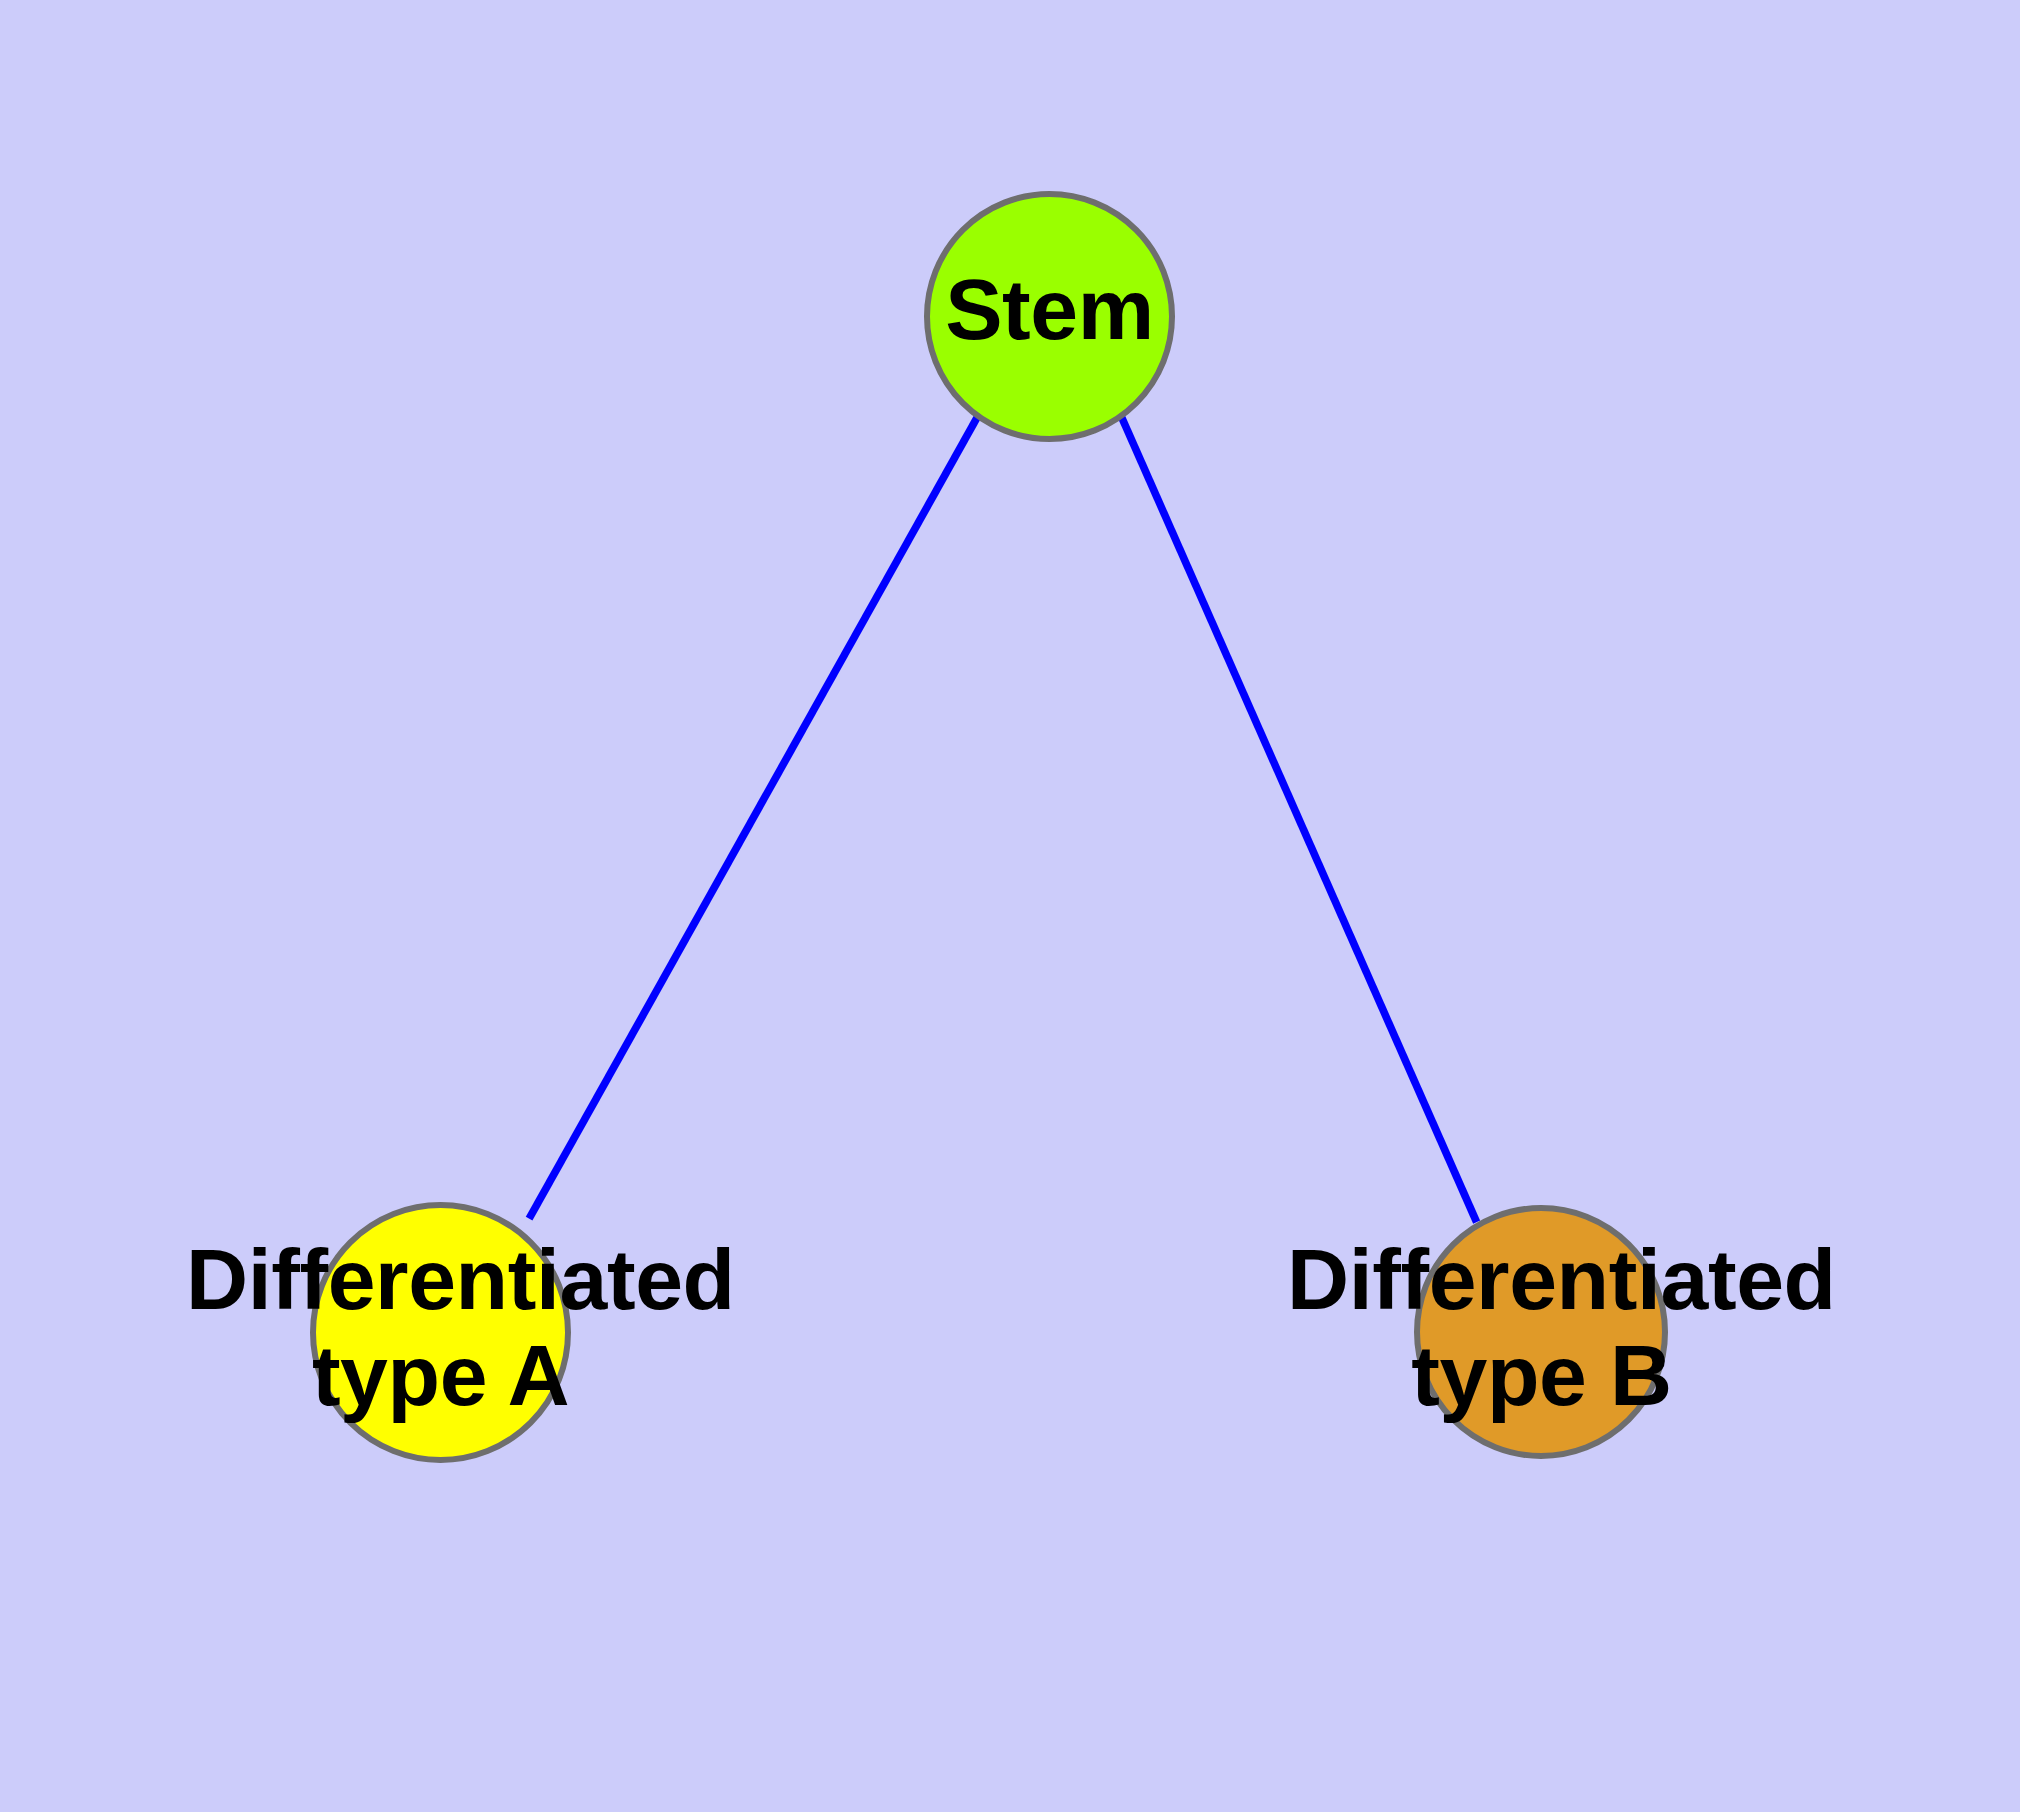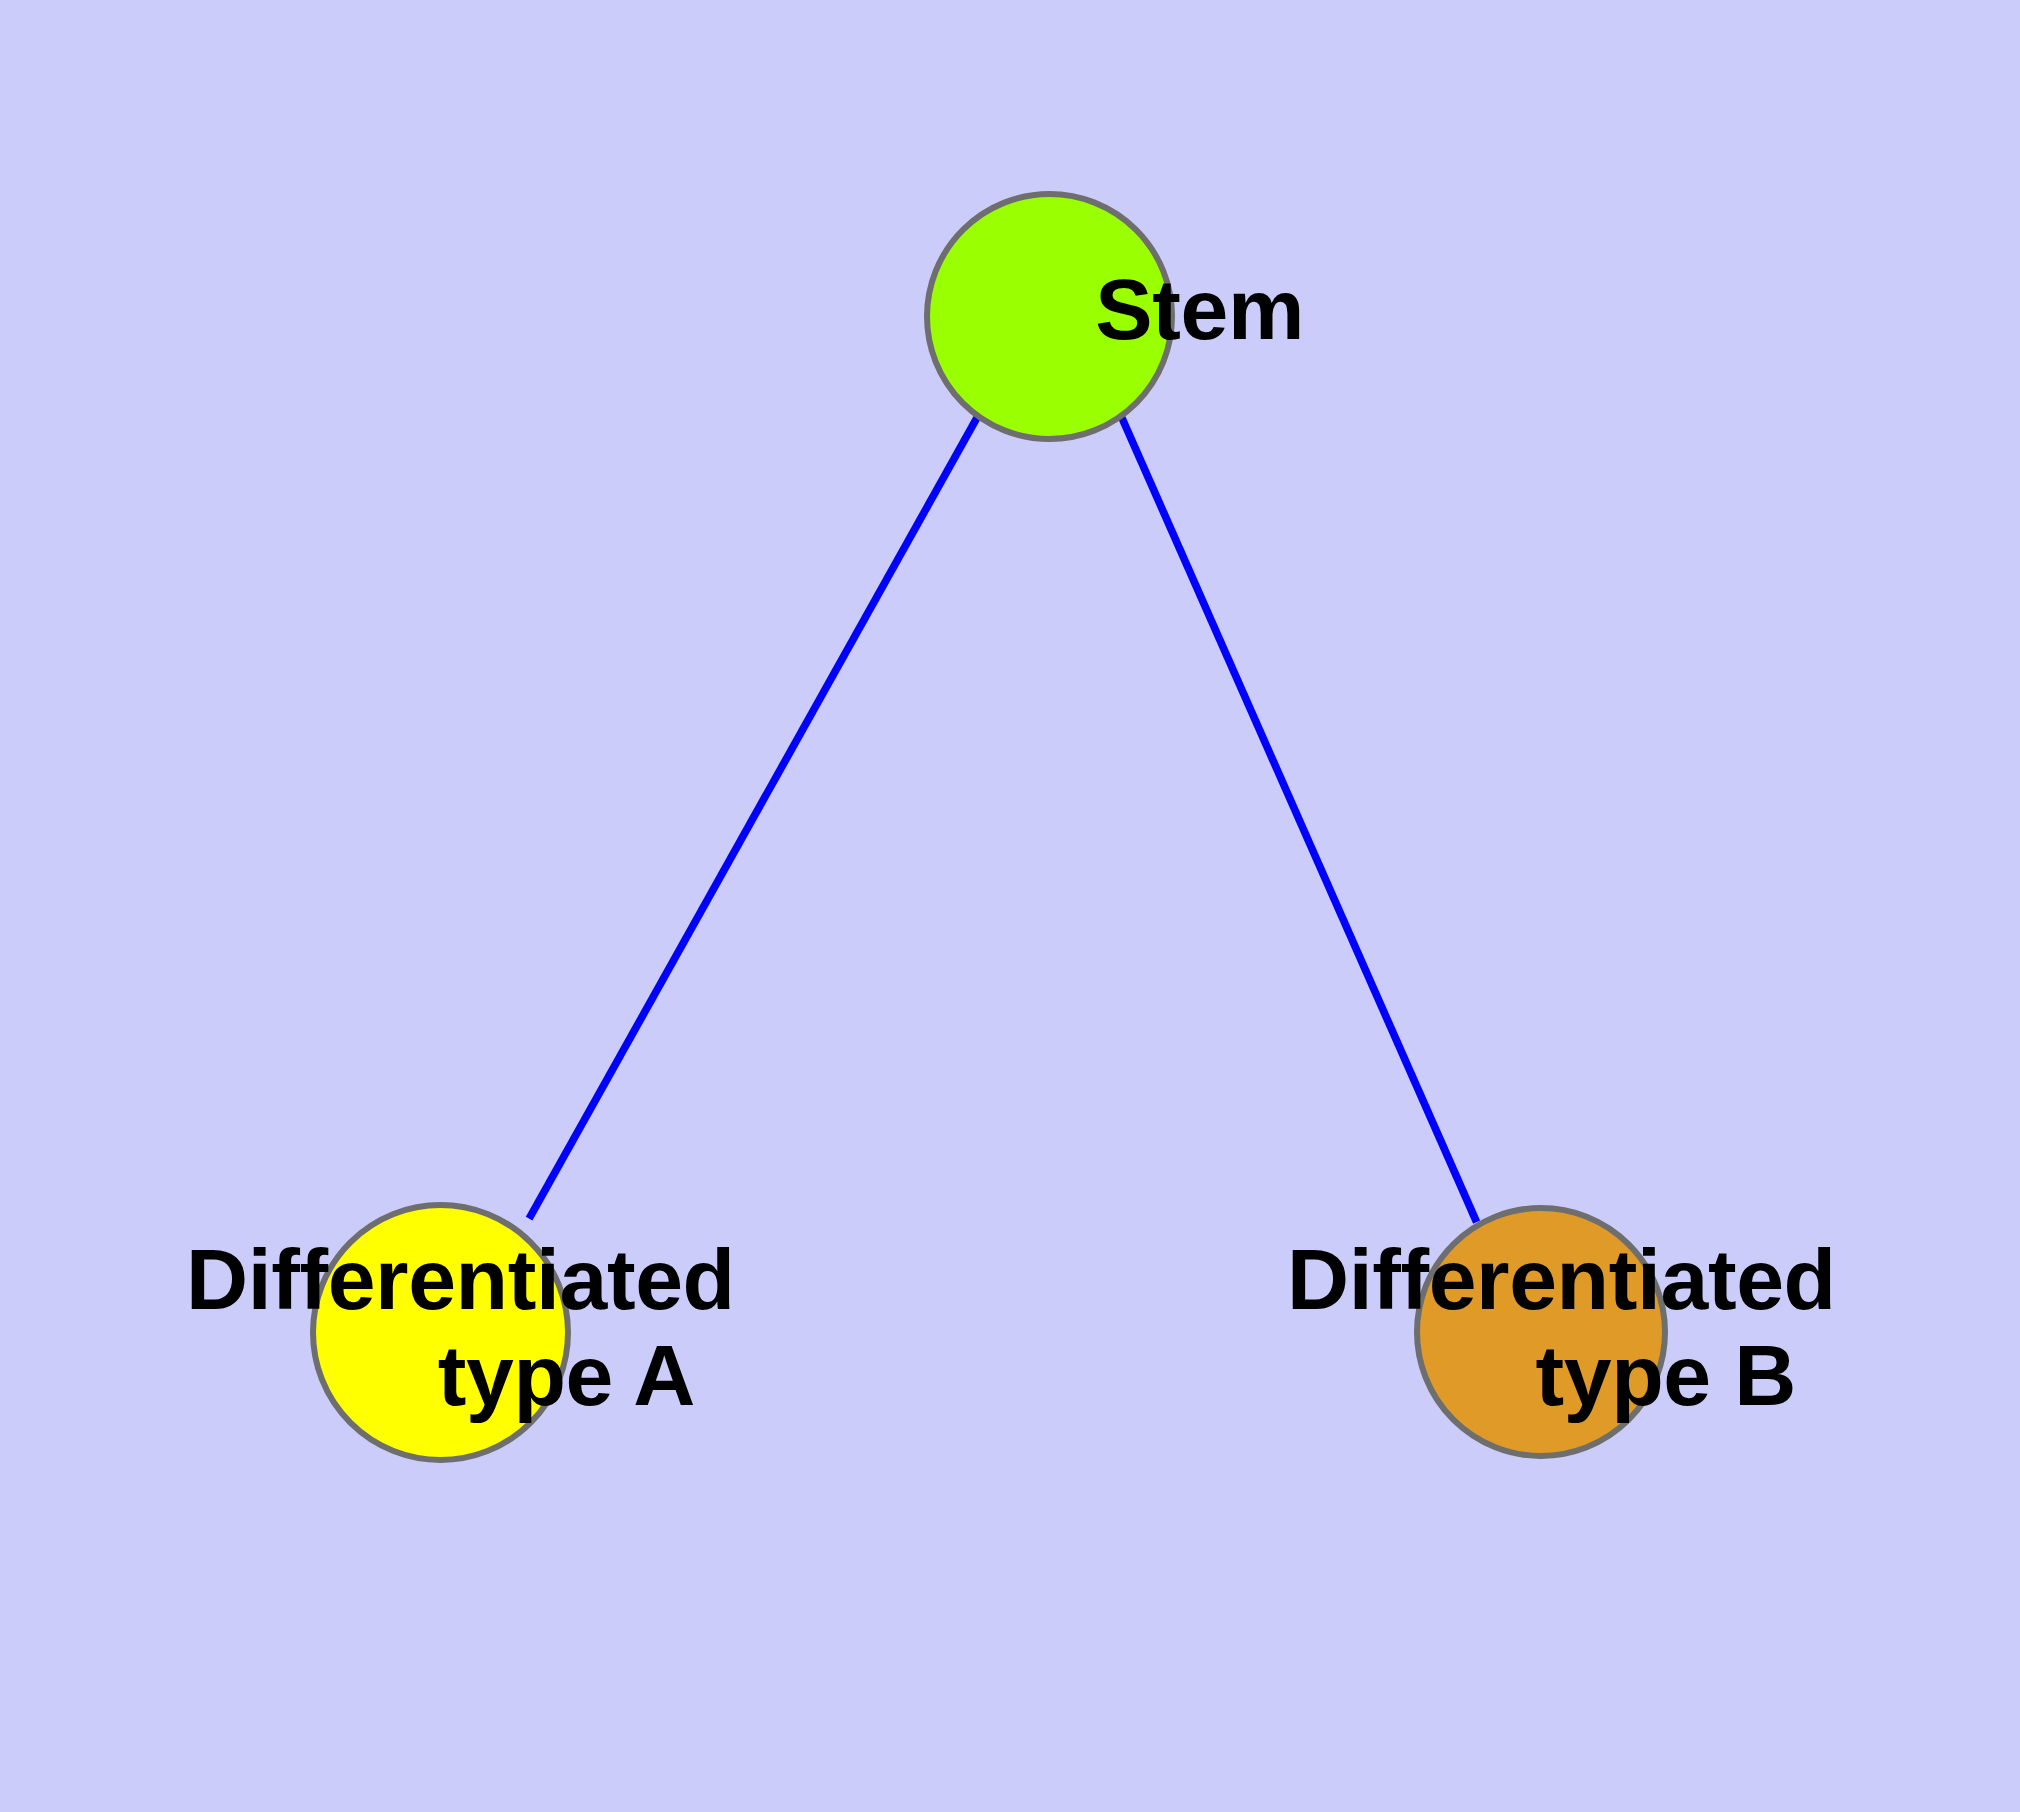--- a/index.html
+++ b/index.html
@@ -46,21 +46,21 @@
     left: 1414px;
     top: 1205px;
     width: 254px;
     height: 254px;
     background: #e09a28;
   }
   .node-label {
     position: absolute;
     color: #000000;
     font-weight: bold;
-    text-align: right;
+    text-align: center;
     white-space: pre;
     line-height: 1.12;
     letter-spacing: -0.4px;
     pointer-events: none;
   }
   #label-stem {
     left: 795px;
     top: 261px;
     width: 509px;
     font-size: 86px;

